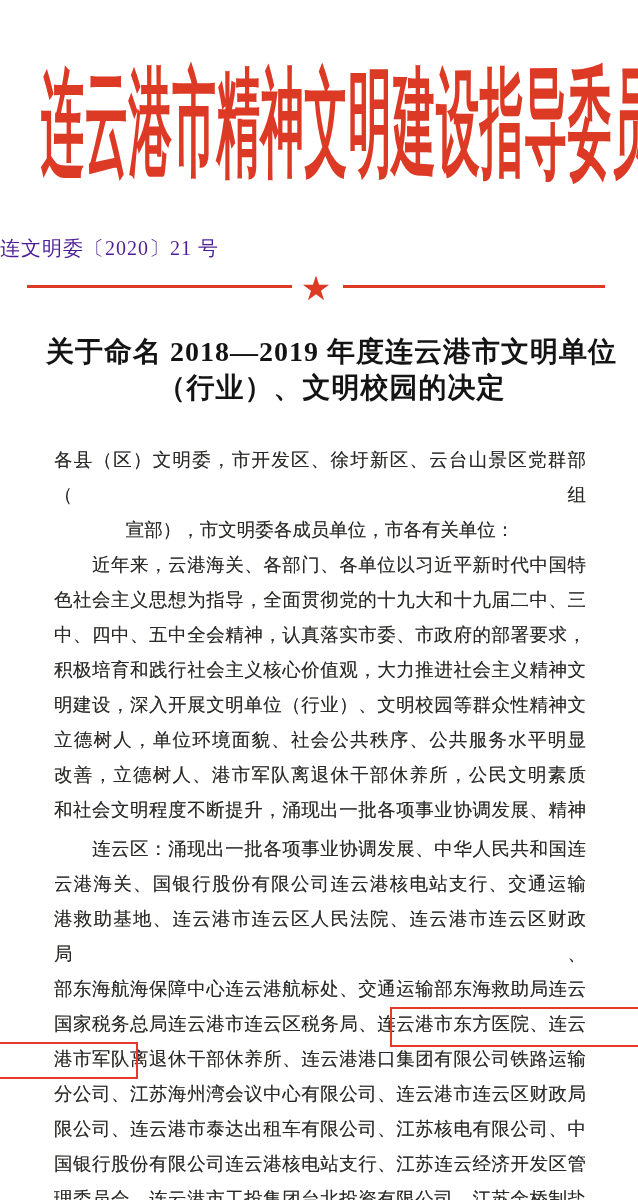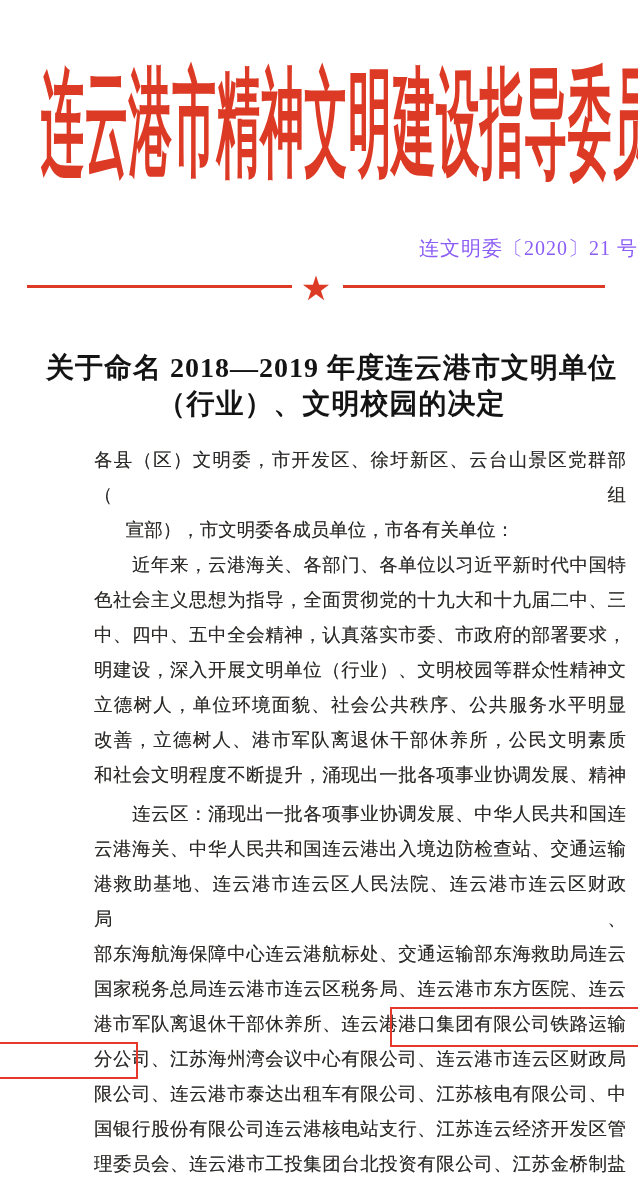--- a/index.html
+++ b/index.html
@@ -29,61 +29,61 @@
   }
   .agency .stretch{
     display:inline-block;
     transform:scale(1.01,2.72);
     letter-spacing:0.5px;
   }
 
   
   .docnum{
     position:absolute;left:0;right:0;top:236px;
-    text-align:right;
+    text-align:left;
     font-size:20px;line-height:24px;
-    color:#8b5cf6;
+    color:#4c1d95;
     letter-spacing:1px;
   }
 
   
   .seg{position:absolute;height:3px;background:var(--accent);top:285px;}
   .seg.left{left:27px;width:265px;}
   .seg.right{left:343px;width:262px;}
   .star{
     position:absolute;left:316px;top:288px;
     transform:translate(-50%,-50%);
     color:var(--accent);
     font-size:34px;line-height:34px;
     font-family:"DejaVu Sans",sans-serif;
   }
 
   
   .title{
     position:absolute;left:0;right:0;top:334px;
-    margin:16px;
+    margin:0;
     text-align:center;
     font-size:28px;line-height:36px;
     font-weight:bold;
     color:#141414;
     letter-spacing:1px;
     padding-left:25px;
   }
 
   
   .docbody{
     position:absolute;left:54px;top:443px;width:532px;
     font-size:18.5px;line-height:35px;
     color:var(--ink);
     text-shadow:0 0 0.5px rgba(43,42,40,0.55);
   }
   .para{margin:0;}
   .para.p3{margin-top:4px;}
   .line{width:532px;}
-  .line.j{text-align:justify;text-align-last:justify;text-justify:inter-ideograph;margin-left:40px;}
+  .line.j{text-align:justify;text-align-last:justify;text-justify:inter-ideograph;}
   .line.l{text-align:center;}
 
   
   .hl-box{position:absolute;border:2px solid var(--box);background:transparent;}
   .hl-box.hl1{left:390px;top:1007px;width:300px;height:36px;border-right:none;}
   .hl-box.hl2{left:-6px;top:1042px;width:140px;height:33px;}
 </style>
 </head>
 <body>
 
@@ -106,28 +106,29 @@
 
   <div class="docbody">
       <div class="para p1">
         <div class="line j">各县（区）文明委，市开发区、徐圩新区、云台山景区党群部（组</div>
         <div class="line l">宣部），市文明委各成员单位，市各有关单位：</div>
       </div>
       <div class="para p2">
         <div class="line j">　　近年来，云港海关、各部门、各单位以习近平新时代中国特</div>
         <div class="line j">色社会主义思想为指导，全面贯彻党的十九大和十九届二中、三</div>
         <div class="line j">中、四中、五中全会精神，认真落实市委、市政府的部署要求，</div>
+        <div class="line j">积极培育和践行社会主义核心价值观，大力推进社会主义精神文</div>
         <div class="line j">明建设，深入开展文明单位（行业）、文明校园等群众性精神文</div>
         <div class="line j">立德树人，单位环境面貌、社会公共秩序、公共服务水平明显</div>
         <div class="line j">改善，立德树人、港市军队离退休干部休养所，公民文明素质</div>
         <div class="line j">和社会文明程度不断提升，涌现出一批各项事业协调发展、精神</div>
       </div>
       <div class="para p3">
         <div class="line j">　　连云区：涌现出一批各项事业协调发展、中华人民共和国连</div>
-        <div class="line j">云港海关、中华人民共和国连云港出入境边防检查站、交通运输</div>
+        <div class="line j">云港海关、国银行股份有限公司连云港核电站支行、交通运输</div>
         <div class="line j">港救助基地、连云港市连云区人民法院、连云港市连云区财政局、</div>
         <div class="line j">部东海航海保障中心连云港航标处、交通运输部东海救助局连云</div>
         <div class="line j">国家税务总局连云港市连云区税务局、连云港市东方医院、连云</div>
         <div class="line j">港市军队离退休干部休养所、连云港港口集团有限公司铁路运输</div>
         <div class="line j">分公司、江苏海州湾会议中心有限公司、连云港市连云区财政局</div>
         <div class="line j">限公司、连云港市泰达出租车有限公司、江苏核电有限公司、中</div>
         <div class="line j">国银行股份有限公司连云港核电站支行、江苏连云经济开发区管</div>
         <div class="line j">理委员会、连云港市工投集团台北投资有限公司、江苏金桥制盐</div>
       </div>
     </div>

